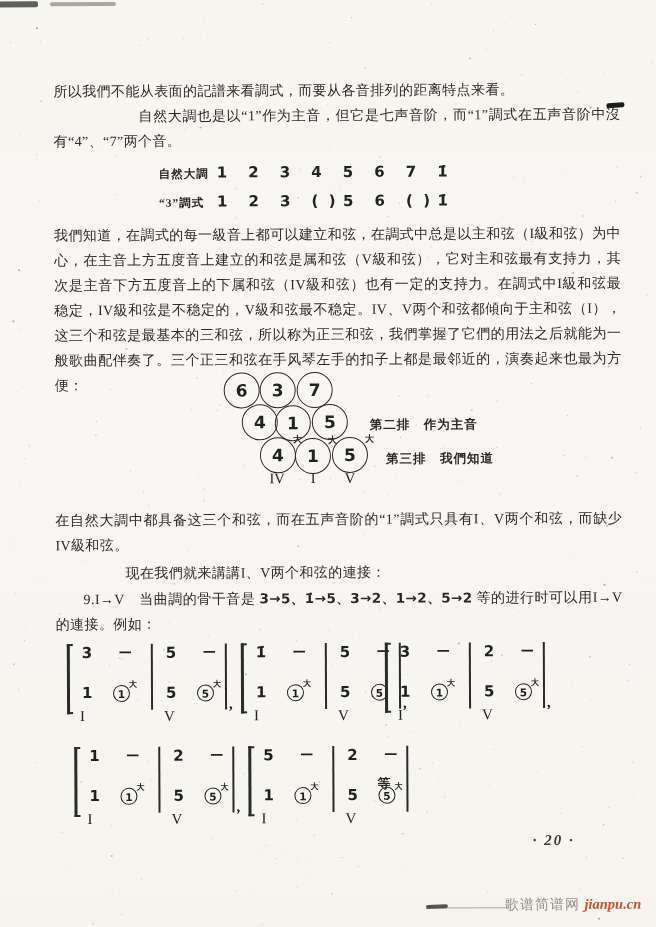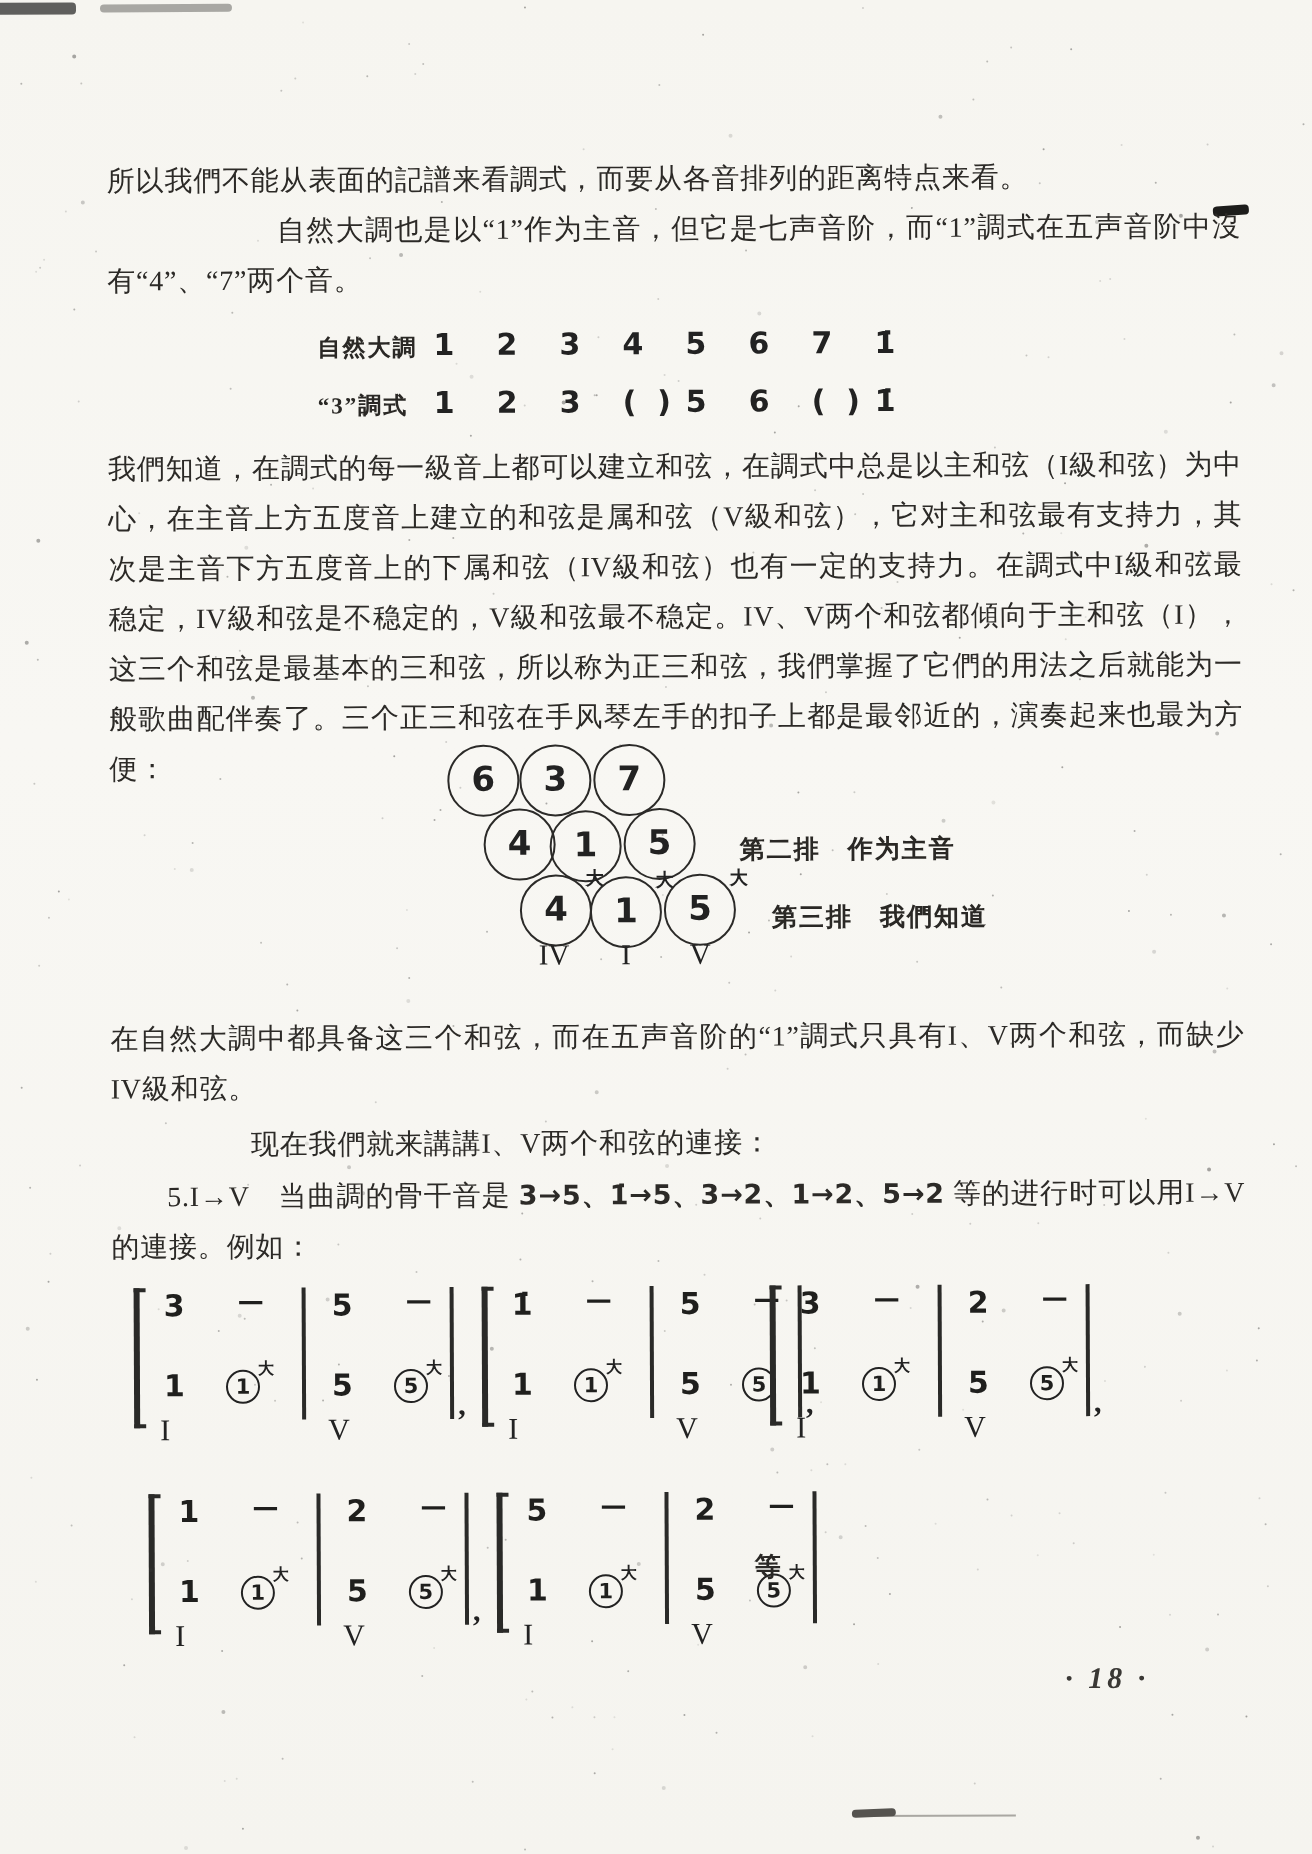--- a/index.html
+++ b/index.html
@@ -138,21 +138,21 @@
       </div>
     <div class="diagram-label" style="left:386px;top:451px">第三排　我們知道</div>
 
     <div class="diagram-numeral" style="left:259px;top:470px">IV</div>
     <div class="diagram-numeral" style="left:295px;top:470px">I</div>
     <div class="diagram-numeral" style="left:332px;top:470px">V</div>
   </div>
 
   <div class="para" style="top:507px">在自然大調中都具备这三个和弦，而在五声音阶的“1”調式只具有I、V两个和弦，而缺少IV級和弦。</div>
   <div class="para" style="top:560px;text-indent:70px">现在我們就来講講I、V两个和弦的連接：</div>
-  <div class="para" style="top:586px;text-indent:28px"><span>5.I→V　当曲調的骨干音是 </span><span class="bold-notes">3→5、1̇→5、3→2、1→2、5→2</span><span> 等的进行时可以用I→V的連接。例如：</span></div>
+  <div class="para" style="top:586px;text-indent:28px"><span>9.I→V　当曲調的骨干音是 </span><span class="bold-notes">3→5、1̇→5、3→2、1→2、5→2</span><span> 等的进行时可以用I→V的連接。例如：</span></div>
 
   <div class="ex-row" style="left:0;top:643px;width:656px">
     <div class="group" style="left:66px">
       <span class="bracket"></span>
       <div class="measure m1">
         <span class="note top">3</span>
         <span class="dash">—</span>
         <span class="note bottom">1</span>
         <span class="chord">
             <span>1</span>
@@ -281,24 +281,27 @@
           </span>
         <span class="m-numeral">V</span>
       </div>
       <span class="barline end"></span>
       <span class="after-mark"></span>
     </div>
 
     <span class="etc-mark" style="left:376px;top:29px">等</span>
   </div>
 
-  <div class="page-number">· 18 ·</div>
+  <div class="page-number">· 20 ·</div>
 
   <div class="scratch-line"></div>
   <div class="scratch-blob"></div>
+  <div class="watermark">
+    <span class="wm-site">歌谱简谱网 </span><span class="wm-url">jianpu.cn</span>
+  </div>
 
   <div id="speckles">
       <i class="speck" style="left: 398px; top: 704px; width: 1px; height: 1px; opacity: 0.47;"></i>
       <i class="speck" style="left: 136px; top: 699px; width: 1px; height: 1px; opacity: 0.27;"></i>
       <i class="speck" style="left: 449px; top: 291px; width: 1px; height: 1px; opacity: 0.25;"></i>
       <i class="speck" style="left: 647px; top: 296px; width: 1px; height: 1px; opacity: 0.38;"></i>
       <i class="speck" style="left: 21px; top: 132px; width: 1px; height: 1px; opacity: 0.25;"></i>
       <i class="speck" style="left: 495px; top: 31px; width: 1px; height: 1px; opacity: 0.33;"></i>
       <i class="speck" style="left: 512px; top: 267px; width: 1px; height: 1px; opacity: 0.4;"></i>
       <i class="speck" style="left: 573px; top: 438px; width: 1px; height: 1px; opacity: 0.21;"></i>

